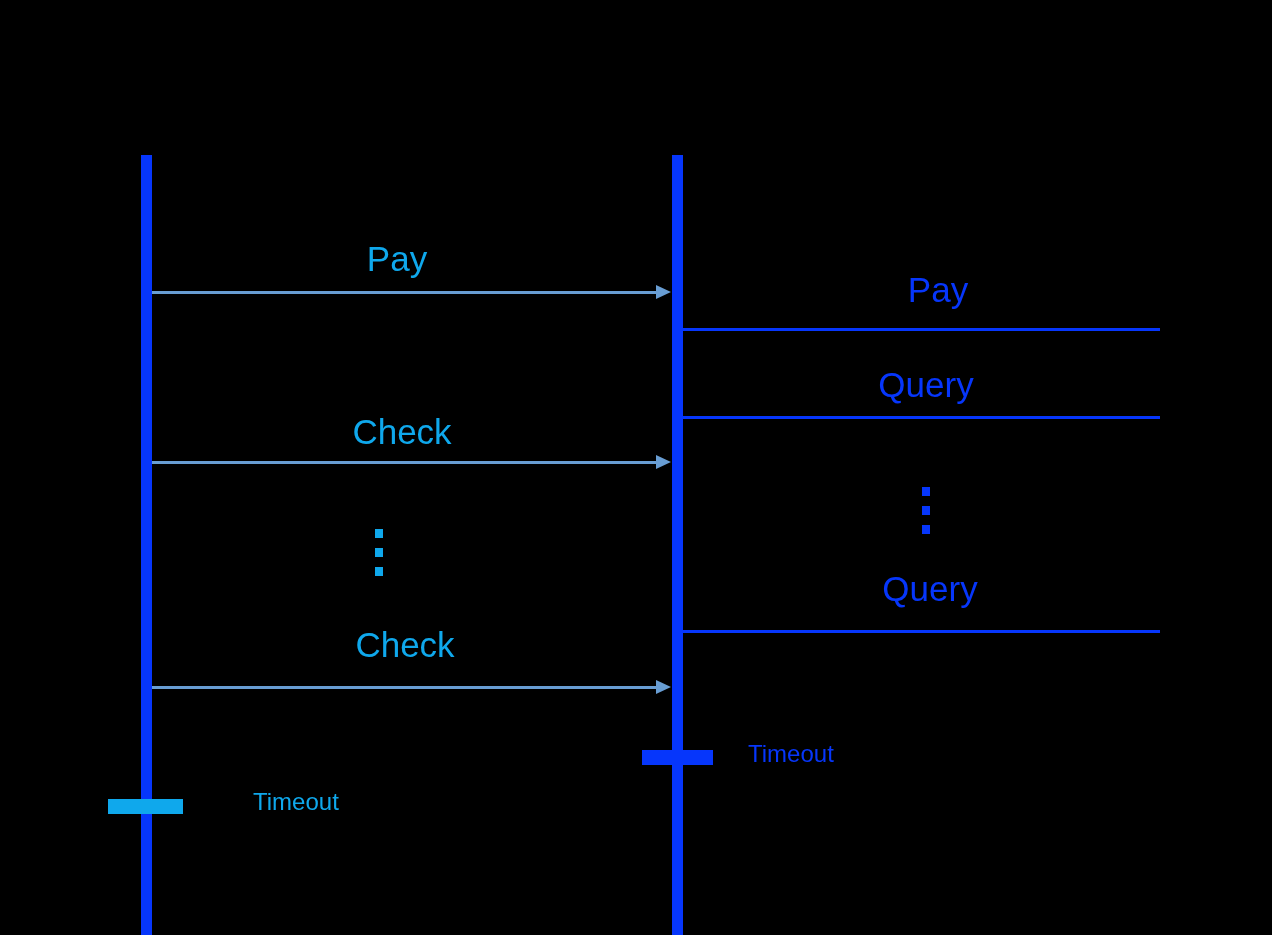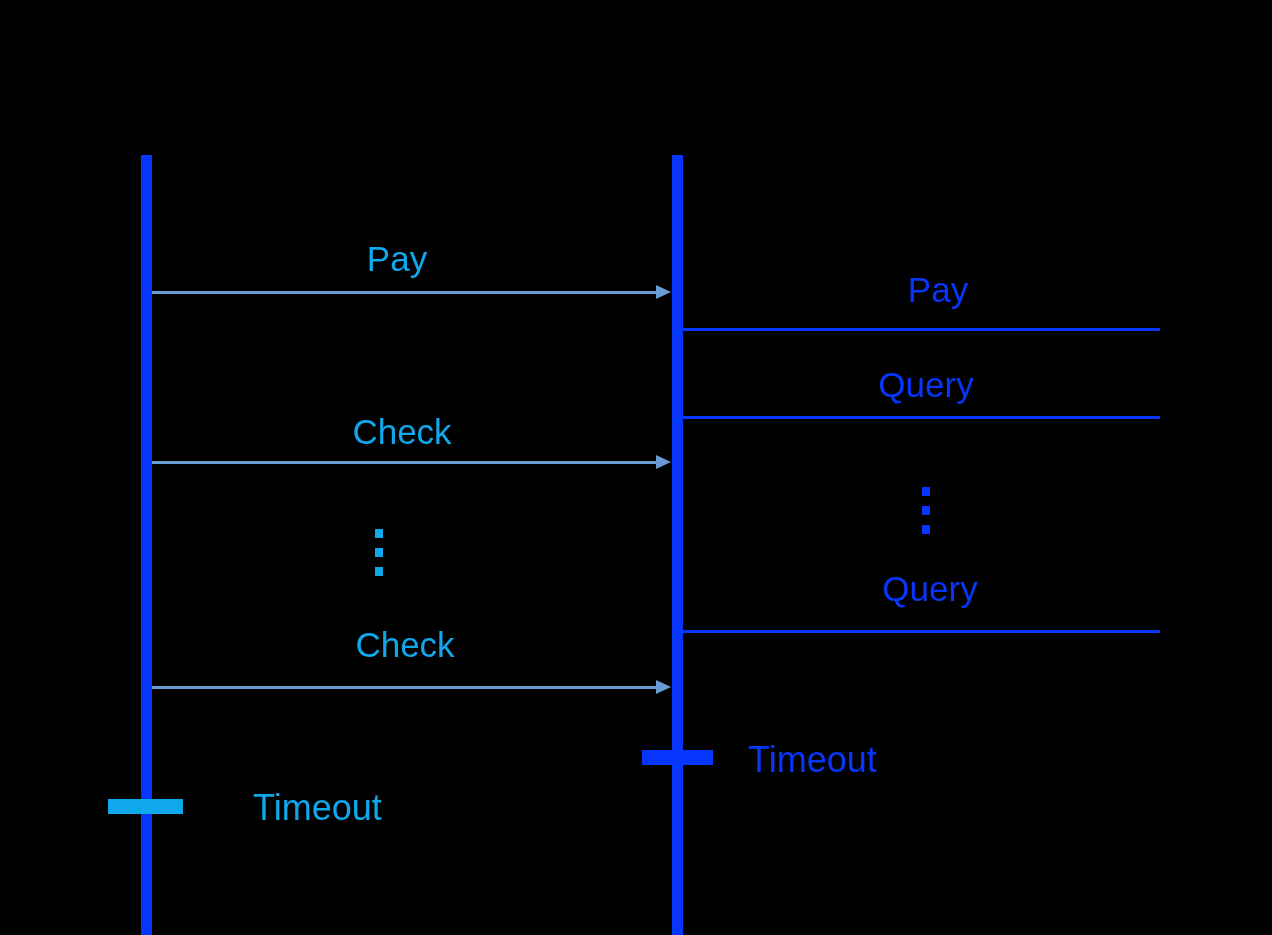--- a/index.html
+++ b/index.html
@@ -28,21 +28,21 @@
 
   .msg-label {
     position: absolute;
     transform: translateX(-50%);
     font-size: 35px;
     line-height: 1;
     white-space: nowrap;
   }
   .tl-label {
     position: absolute;
-    font-size: 36px;
+    font-size: 24px;
     line-height: 1;
     white-space: nowrap;
   }
   .cyan { color: var(--cyan); }
   .blue { color: var(--blue); }
 
   .arrow {
     position: absolute;
     height: 18px;
   }

